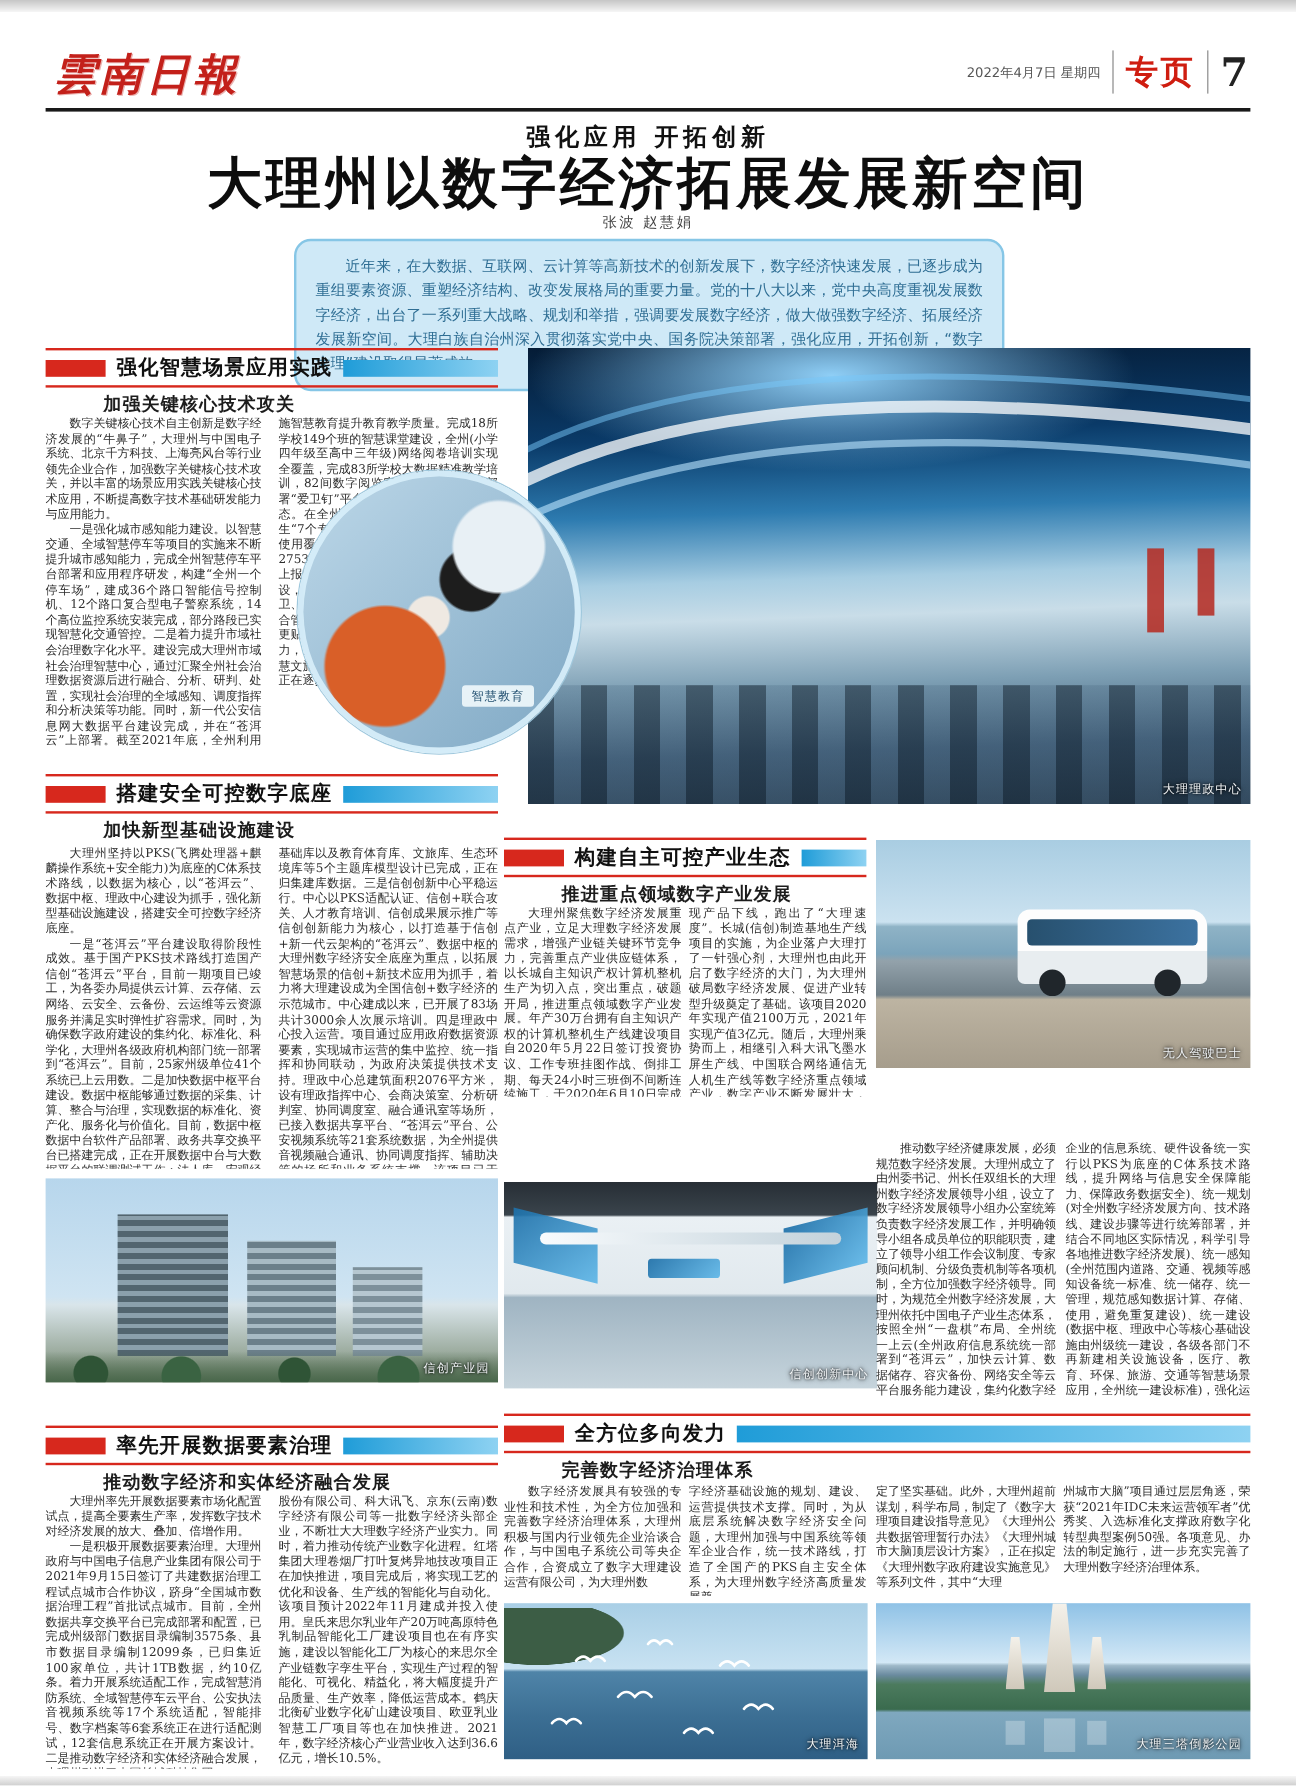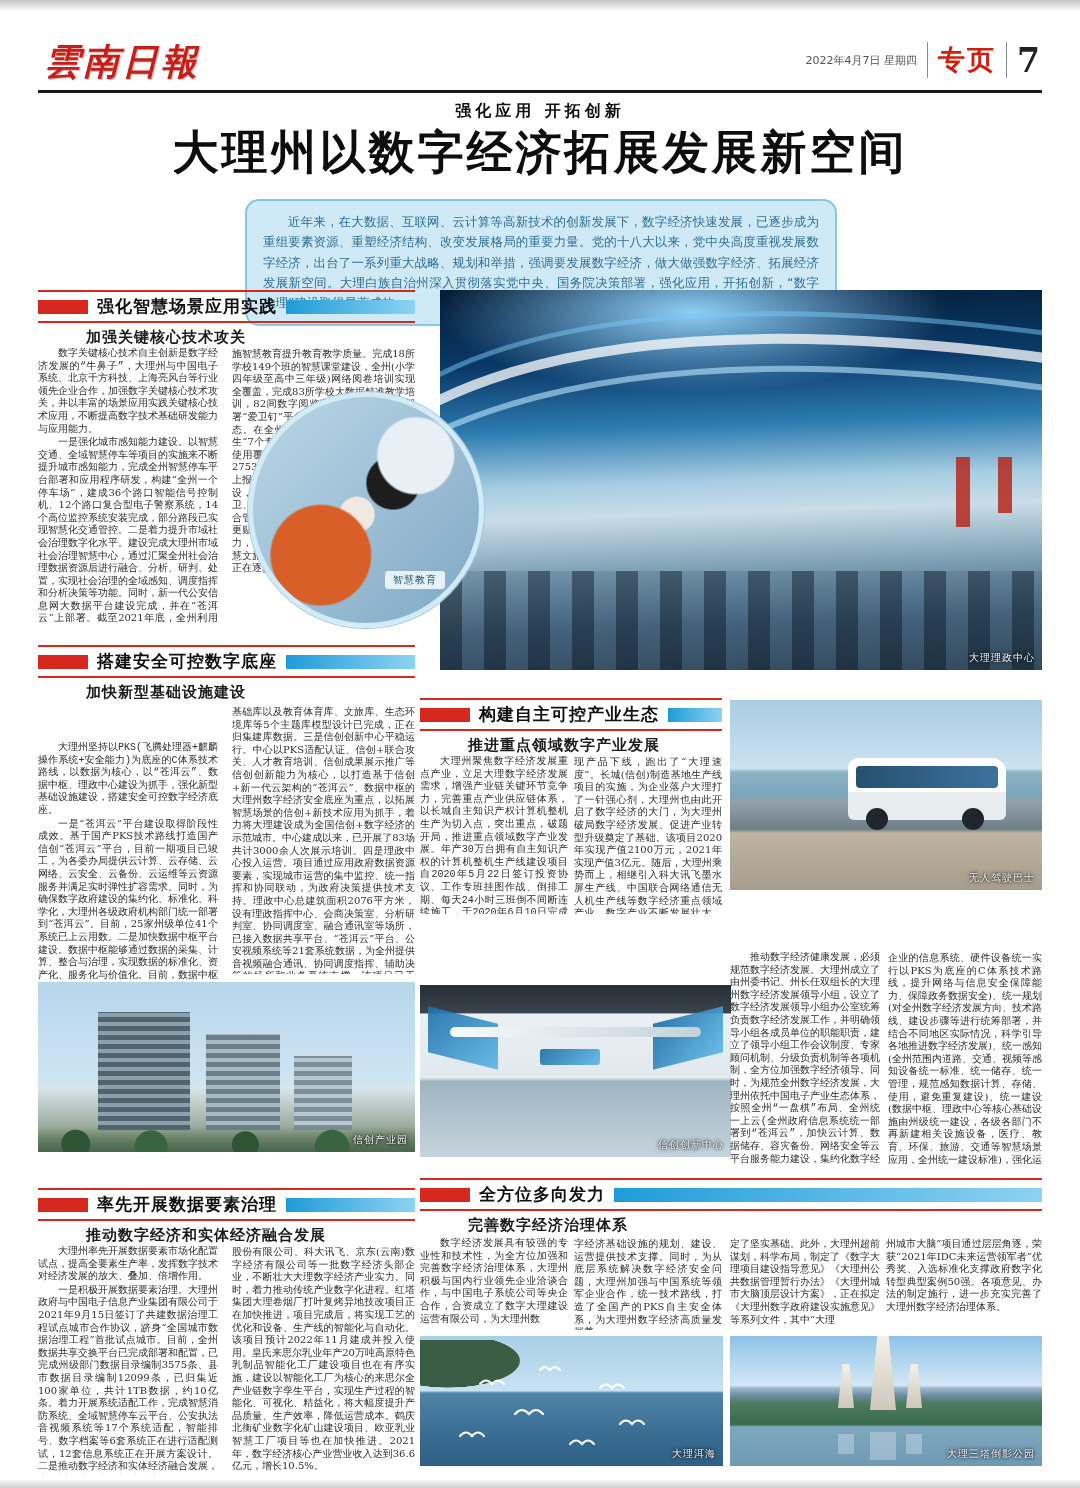--- a/index.html
+++ b/index.html
@@ -21,21 +21,21 @@
   .head-right { position:absolute; right:0; top:0; display:flex; align-items:center; gap:10px; height:48px; }
   .head-date { font-size:11px; color:#555; font-family:"DejaVu Sans",sans-serif; }
   .vd { width:1px; height:36px; background:#8a8a8a; }
   .head-section { font-size:27px; font-weight:bold; color:#cf1d10; letter-spacing:2px;
     font-family:"DejaVu Sans",sans-serif; }
   .head-page { font-size:33px; font-weight:bold; color:#222; font-family:"DejaVu Serif",serif; }
   .head-rule { position:absolute; top:90px; left:38px; right:38px; height:3px; background:#191919; }
 
   
   .kicker { position:absolute; top:101px; left:0; right:0; text-align:center;
-    font-size:16px; font-weight:bold; color:#111; letter-spacing:4px;
+    font-size:20px; font-weight:bold; color:#111; letter-spacing:4px;
     font-family:"DejaVu Sans",sans-serif; }
   .main-title { position:absolute; top:122px; left:0; right:0; margin:0; text-align:center;
     font-size:46px; font-weight:900; color:#0d0d0d; letter-spacing:3px;
     font-family:"DejaVu Sans",sans-serif; }
   .byline { position:absolute; top:177px; left:0; right:0; text-align:center;
     font-size:12px; color:#444; letter-spacing:2px; }
 
   
   .intro {
     position:absolute; top:199px; left:245px; width:556px; min-height:58px;
@@ -52,21 +52,21 @@
   .sec .title { font-size:17px; font-weight:bold; color:#101010; letter-spacing:1px;
     white-space:nowrap; font-family:"DejaVu Sans",sans-serif; }
   .sec .bar { flex:1 1 auto; height:14px; background:linear-gradient(90deg,#1f9cd8,#8ed2f2); }
   .sec .subtitle { font-size:15px; font-weight:bold; color:#1c1c1c; letter-spacing:1px;
     margin:5px 0 0 48px; font-family:"DejaVu Sans",sans-serif; }
 
   
   .col { position:absolute; overflow:hidden; font-size:10px; line-height:1.26;
     text-align:justify; color:#2d2d2d; }
   .col p { margin:0; }
-  .col p.ind { text-indent:2em;font-family:Liberation Mono, monospace; }
+  .col p.ind { text-indent:2em; }
   .col p + p { text-indent:2em; }
 
   
   .photo { position:absolute; overflow:hidden; background:#9db8c8; }
   .cap { position:absolute; right:7px; bottom:5px; color:#f3f6f8; font-size:10px;
     letter-spacing:1px; font-family:"DejaVu Sans",sans-serif;
     text-shadow:0 0 4px rgba(0,0,0,.85), 0 0 2px rgba(0,0,0,.9); }
 
   .photo-gov {
     top:290px; left:440px; width:602px; height:380px;
@@ -165,20 +165,21 @@
       <span class="vd"></span>
       <span class="head-section">专页</span>
       <span class="vd"></span>
       <span class="head-page">7</span>
     </div>
   </div>
   <div class="head-rule"></div>
 
   <div class="kicker">强化应用 开拓创新</div>
   <h1 class="main-title">大理州以数字经济拓展发展新空间</h1>
+  <div class="byline">张波 赵慧娟</div>
 
   <div class="intro">近年来，在大数据、互联网、云计算等高新技术的创新发展下，数字经济快速发展，已逐步成为重组要素资源、重塑经济结构、改变发展格局的重要力量。党的十八大以来，党中央高度重视发展数字经济，出台了一系列重大战略、规划和举措，强调要发展数字经济，做大做强数字经济、拓展经济发展新空间。大理白族自治州深入贯彻落实党中央、国务院决策部署，强化应用，开拓创新，“数字大理”建设取得显著成效。</div>
 
   <div class="sec" style="left:38px; top:290px; width:377px;">
     <div class="rule"></div>
     <div class="row">
       <span class="block"></span>
       <span class="title">强化智慧场景应用实践</span>
       <span class="bar"></span>
     </div>
@@ -212,21 +213,21 @@
   <div class="sec" style="left:38px; top:645px; width:377px;">
     <div class="rule"></div>
     <div class="row">
       <span class="block"></span>
       <span class="title">搭建安全可控数字底座</span>
       <span class="bar"></span>
     </div>
     <div class="rule"></div>
     <div class="subtitle">加快新型基础设施建设</div>
   </div>
-  <div class="col" style="left:38px; top:706px; width:180px; height:268px;margin-top:36px;">
+  <div class="col" style="left:38px; top:706px; width:180px; height:268px;">
     <p class="ind">大理州坚持以PKS(飞腾处理器+麒麟操作系统+安全能力)为底座的C体系技术路线，以数据为核心，以“苍洱云”、数据中枢、理政中心建设为抓手，强化新型基础设施建设，搭建安全可控数字经济底座。</p>
     <p>一是“苍洱云”平台建设取得阶段性成效。基于国产PKS技术路线打造国产信创“苍洱云”平台，目前一期项目已竣工，为各委办局提供云计算、云存储、云网络、云安全、云备份、云运维等云资源服务并满足实时弹性扩容需求。同时，为确保数字政府建设的集约化、标准化、科学化，大理州各级政府机构部门统一部署到“苍洱云”。目前，25家州级单位41个系统已上云用数。二是加快数据中枢平台建设。数据中枢能够通过数据的采集、计算、整合与治理，实现数据的标准化、资产化、服务化与价值化。目前，数据中枢数据中台软件产品部署、政务共享交换平台已搭建完成，正在开展数据中台与大数据平台的联调测试工作；法人库、宏观经济库接入数据已整理完毕，具备展示条件；其他人口库、证照库等4个</p>
   </div>
   <div class="col" style="left:232px; top:706px; width:183px; height:268px;">
     <p>基础库以及教育体育库、文旅库、生态环境库等5个主题库模型设计已完成，正在归集建库数据。三是信创创新中心平稳运行。中心以PKS适配认证、信创+联合攻关、人才教育培训、信创成果展示推广等信创创新能力为核心，以打造基于信创+新一代云架构的“苍洱云”、数据中枢的大理州数字经济安全底座为重点，以拓展智慧场景的信创+新技术应用为抓手，着力将大理建设成为全国信创+数字经济的示范城市。中心建成以来，已开展了83场共计3000余人次展示培训。四是理政中心投入运营。项目通过应用政府数据资源要素，实现城市运营的集中监控、统一指挥和协同联动，为政府决策提供技术支持。理政中心总建筑面积2076平方米，设有理政指挥中心、会商决策室、分析研判室、协同调度室、融合通讯室等场所，已接入数据共享平台、“苍洱云”平台、公安视频系统等21套系统数据，为全州提供音视频融合通讯、协同调度指挥、辅助决策的场所和业务系统支撑。该项目已于2021年11月11日完成建设并投入使用。</p>
   </div>
 
   <div class="photo photo-bld">
     <div class="bld b1"></div>
     <div class="bld b2"></div>

